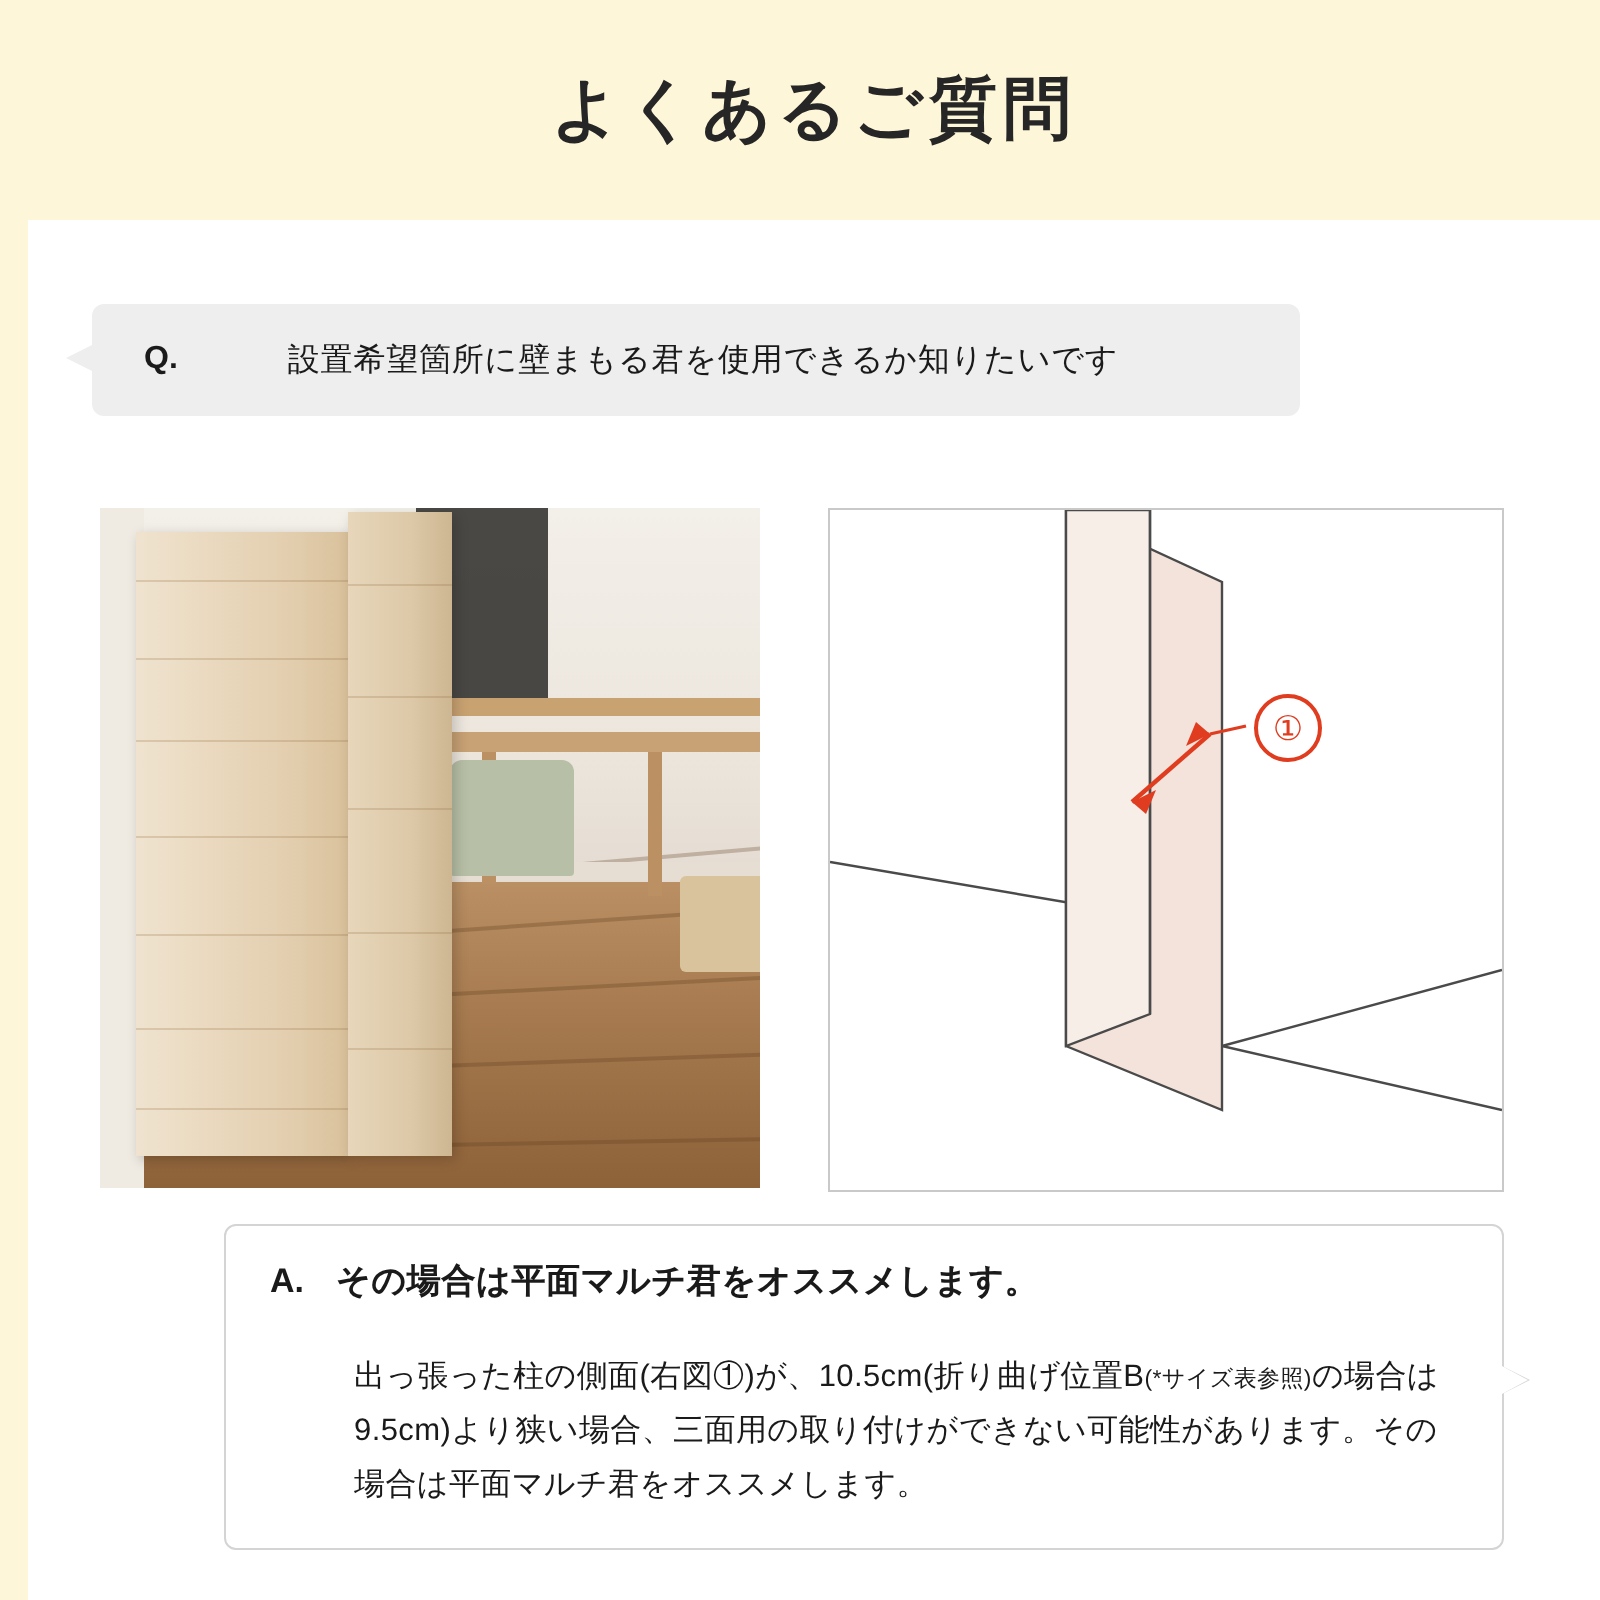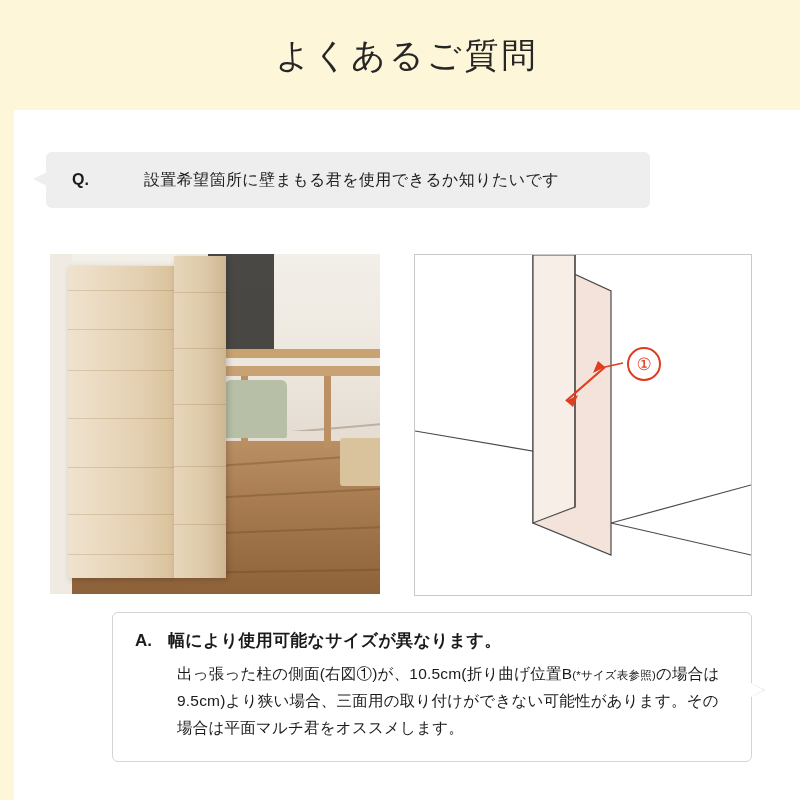--- a/index.html
+++ b/index.html
@@ -35,21 +35,21 @@
     top: 0;
     width: 786px;
     height: 110px;
     background: #fdf6d8;
     display: flex;
     align-items: center;
     justify-content: center;
   }
   .header-title {
     font-size: 34px;
-    font-weight: normal;
+    font-weight: bold;
     color: #262626;
     letter-spacing: 3px;
     line-height: 1;
   }
   
   .q-bubble {
     position: absolute;
     left: 46px;
     top: 152px;
     width: 604px;
@@ -272,21 +272,21 @@
     color: #1a1a1a;
     margin-right: 16px;
   }
   .a-title {
     font-size: 17px;
     font-weight: bold;
     color: #1a1a1a;
     letter-spacing: 0.3px;
   }
   .a-body {
-    margin-top: 8px;
+    margin-top: 23px;
     margin-left: 42px;
     font-size: 15.5px;
     line-height: 1.75;
     color: #1a1a1a;
     letter-spacing: 0.2px;
   }
   .small-note {
     font-size: 11.5px;
     vertical-align: baseline;
   }
@@ -362,20 +362,20 @@
       <polygon points="190,112 178,118 183,106" fill="#e03c1f"></polygon>
 
       <line x1="190" y1="112" x2="208" y2="108" stroke="#e03c1f" stroke-width="1.6"></line>
     </svg>
     <div class="circle-num">①</div>
   </div>
 
   <div class="a-bubble">
     <div class="a-head">
       <span class="a-label">A.</span>
-      <span class="a-title">幅により使用可能なサイズが異なります。</span>
+      <span class="a-title">その場合は平面マルチ君をオススメします。</span>
     </div>
     <div class="a-body">
       <span>出っ張った柱の側面(右図①)が、10.5cm(折り曲げ位置B</span><span class="small-note">(*サイズ表参照)</span><span>の場合は 9.5cm)より狭い場合、三面用の取り付けができない可能性があります。その場合は平面マルチ君をオススメします。</span>
     </div>
   </div>
 
 </div>
 
 </body></html>

